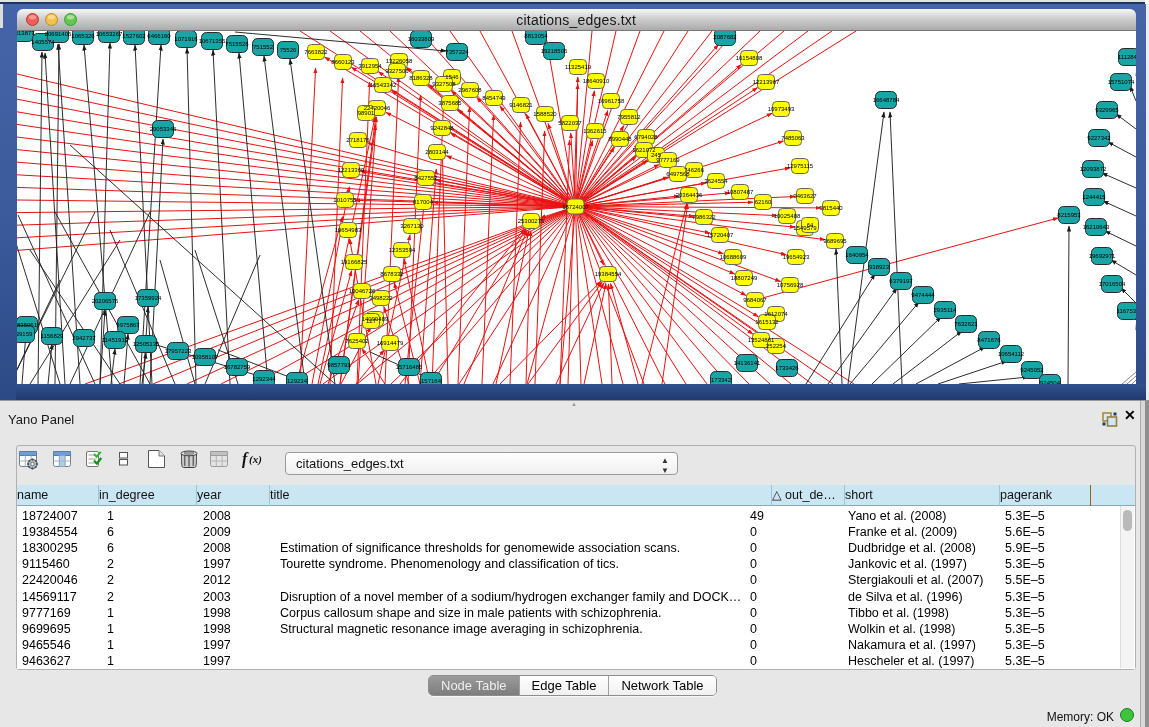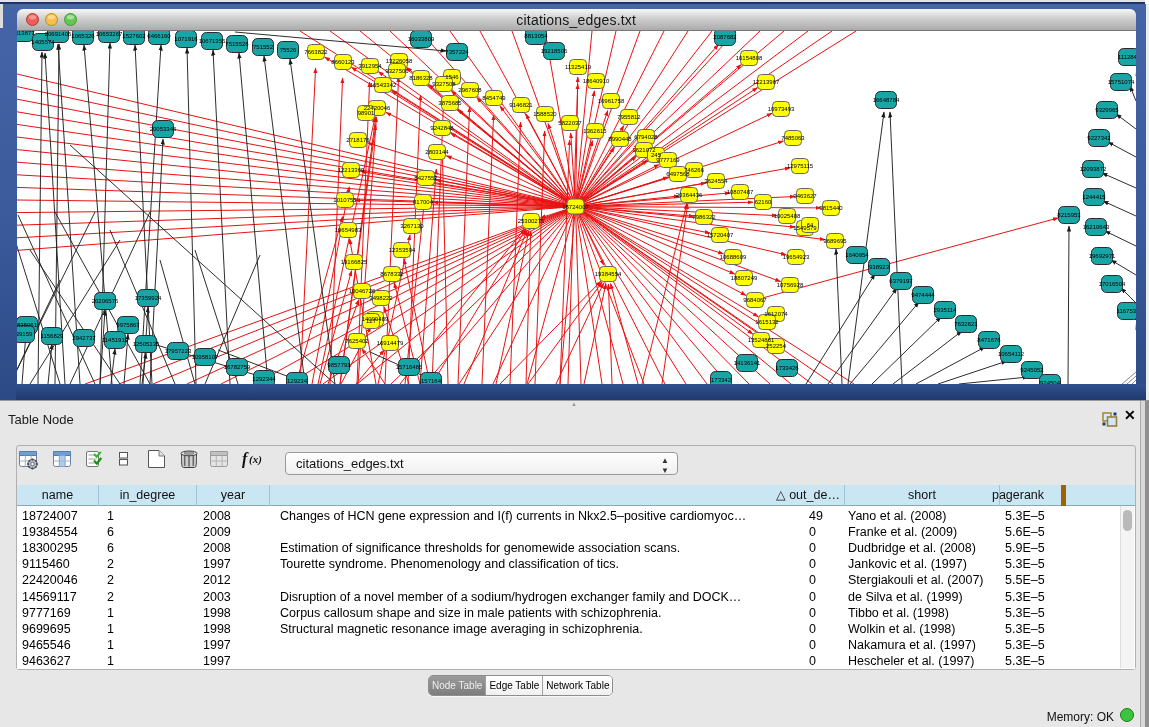--- a/index.html
+++ b/index.html
@@ -22,29 +22,29 @@
 #panel {position:absolute;left:0;top:400px;width:1149px;height:327px;background:#e7e7e7;border-top:1px solid #999}
 #ptitle {position:absolute;left:8px;top:11px;font-size:13px;color:#1a1a1a}
 #chev {position:absolute;left:571px;top:0px;font-size:6px;color:#999}
 #closex {position:absolute;left:1124px;top:6px;font-size:14px;font-weight:bold;color:#000}
 #tbox {position:absolute;left:16px;top:44px;width:1120px;height:225px;border:1px solid #b0b0b0;border-radius:3px}
 #toolbar {position:absolute;left:0;top:40px;width:100%;height:44px}
 #dd {position:absolute;left:285px;top:11px;width:393px;height:23px;background:linear-gradient(#fff,#f0f0f0);border:1px solid #9a9a9a;border-radius:4px;font-size:13px;color:#111;line-height:21px;padding-left:10px}
 #dd .arr {position:absolute;right:8px;top:0;height:100%;font-size:8px;color:#333;line-height:10px;padding-top:3px}
 #table {position:absolute;left:17px;top:84px;width:1118px;height:184px;background:#fff}
 #thead {position:absolute;left:0;top:0;height:21px;width:100%;background:#cbe6f3;border-bottom:1px solid #8aa8b8}
-.th {position:absolute;top:0;height:21px;border-right:1px solid #9fc4d6;font-size:12.5px;color:#111;text-align:center;line-height:21px}
+.th {position:absolute;top:0;height:21px;border-right:1px solid #9fc4d6;font-size:12.5px;color:#111;line-height:21px}
 .trow {position:absolute;left:0;width:100%;height:16px;font-size:12.5px;color:#000;line-height:16px}
 .trow span {position:absolute;white-space:nowrap;overflow:hidden}
 .c1 {left:5px;width:90px}.c2 {left:90px;width:100px}.c3 {left:186px;width:70px}
-.c4 {left:263px;width:490px}.c5 {left:792px;width:68px}.c6 {left:831px;width:150px}.c7 {left:988px;width:95px}
+.c4 {left:263px;width:490px}.c5 {left:733px;width:68px}.c6 {left:831px;width:150px}.c7 {left:988px;width:95px}
 #sbgroove {position:absolute;left:1103px;top:21px;width:14px;height:162px;background:#f4f4f4;border-left:1px solid #ddd}
 #sbthumb {position:absolute;left:1106px;top:25px;width:9px;height:21px;background:#b9b9b9;border-radius:5px}
 #tabs {position:absolute;left:428px;top:274px;height:21px;display:flex;border:1px solid #8d8d8d;border-radius:5px;overflow:hidden;box-shadow:0 1px 0 rgba(255,255,255,.7)}
-.tab {height:100%;font-size:10px;line-height:20px;padding:0 3px;background:linear-gradient(#fff,#f0f0f0);color:#000;border-left:1px solid #a0a0a0}
+.tab {height:100%;font-size:13px;line-height:20px;padding:0 12px;background:linear-gradient(#fff,#f0f0f0);color:#000;border-left:1px solid #a0a0a0}
 .tab.sel {background:linear-gradient(#9b9b9b,#7d7d7d);color:#efefef;border-left:none}
 #mem {position:absolute;right:35px;top:309px;font-size:12px;color:#111}
 #memdot {position:absolute;left:1120px;top:307px;width:14px;height:14px;border-radius:50%;background:#3cc43c;border:1.5px solid #1e7a1e}
 #redge1 {position:absolute;left:1140px;top:0;width:1px;height:327px;background:#aaa}
 #redge2 {position:absolute;left:1141px;top:0;width:4px;height:327px;background:#d8d8d8}
 #redge3 {position:absolute;left:1145px;top:0;width:4px;height:327px;background:#8e8e8e}
 #grip {position:absolute;left:1104px;top:340px;width:15px;height:13px}
 </style></head><body>
 <div id="desk">
 <div id="topstrip"></div>
@@ -584,21 +584,21 @@
             <text x="575.5" y="208.5" class="nl">18724007</text>
           </g>
 </svg>
         <svg id="grip" width="15" height="13">
           <path d="M1,13 L15,1 M6,13 L15,5 M11,13 L15,9" stroke="#888" stroke-width="1" fill="none"></path>
         </svg>
       </div>
 </div>
 </div>
 <div id="panel">
- <div id="ptitle">Table Node</div>
+ <div id="ptitle">Yano Panel</div>
  <div id="chev">▲</div>
  <svg style="position:absolute;left:1102px;top:11px" width="16" height="15">
 <rect x="11.5" y="0.5" width="3" height="3" fill="#1e3f6e"></rect>
       <rect x="0.5" y="10.5" width="3" height="3" fill="#1e3f6e"></rect>
       <rect x="12" y="11" width="3" height="3" fill="#1e3f6e"></rect>
 <rect x="1" y="1" width="8" height="8" fill="#dce8f8" stroke="#9e8f3c" stroke-width="1.6"></rect>
 <rect x="5.5" y="5" width="9" height="9" fill="#d4e4f6" stroke="#8f8340" stroke-width="1.6"></rect>
 </svg>
     <div id="closex">✕</div>
  <div id="tbox"></div>
@@ -665,29 +665,29 @@
   <text x="242" y="15" font-family="Liberation Serif,serif" font-style="italic" font-weight="bold" font-size="16" fill="#111">f</text>
   <text x="249" y="14" font-family="Liberation Serif,serif" font-style="italic" font-weight="bold" font-size="11" fill="#111">(x)</text>
  </svg>
  <div id="dd">citations_edges.txt<span class="arr">▲<br>▼</span></div>
  </div>
  <div id="table">
   <div id="thead">
    <span class="th" style="left:0;width:82px">name</span>
    <span class="th" style="left:82px;width:98px">in_degree</span>
    <span class="th" style="left:180px;width:73px">year</span>
+   <span class="th" style="left:253px;width:502px">title</span>
    <span class="th" style="left:755px;width:73px">△ out_de…</span>
    <span class="th" style="left:828px;width:155px">short</span>
-   <span class="th" style="left:958px;width:91px;border-right:5px solid #a16207">pagerank</span>
+   <span class="th" style="left:983px;width:91px;border-right:1px solid #a16207">pagerank</span>
   </div>
   <div class="trow" style="top:23px">
 <span class="c1">18724007</span>
         <span class="c2">1</span>
         <span class="c3">2008</span>
-<span class="c4">Changes of HCN gene expression and I(f) currents in Nkx2.5–positive cardiomyoc…</span>
         <span class="c5">49</span>
         <span class="c6">Yano et al. (2008)</span>
         <span class="c7">5.3E–5</span>
       </div>
       <div class="trow" style="top:39px">
 <span class="c1">19384554</span>
         <span class="c2">6</span>
         <span class="c3">2009</span>
         <span class="c5">0</span>
         <span class="c6">Franke et al. (2009)</span>
@@ -718,21 +718,21 @@
         <span class="c5">0</span>
         <span class="c6">Stergiakouli et al. (2007)</span>
         <span class="c7">5.5E–5</span>
       </div>
       <div class="trow" style="top:104px">
 <span class="c1">14569117</span>
         <span class="c2">2</span>
         <span class="c3">2003</span>
 <span class="c4">Disruption of a novel member of a sodium/hydrogen exchanger family and DOCK…</span>
         <span class="c5">0</span>
-        <span class="c6">de Silva et al. (1999)</span>
+        <span class="c6">de Silva et al. (1996)</span>
         <span class="c7">5.3E–5</span>
       </div>
       <div class="trow" style="top:120px">
 <span class="c1">9777169</span>
         <span class="c2">1</span>
         <span class="c3">1998</span>
 <span class="c4">Corpus callosum shape and size in male patients with schizophrenia.</span>
         <span class="c5">0</span>
         <span class="c6">Tibbo et al. (1998)</span>
         <span class="c7">5.3E–5</span>

